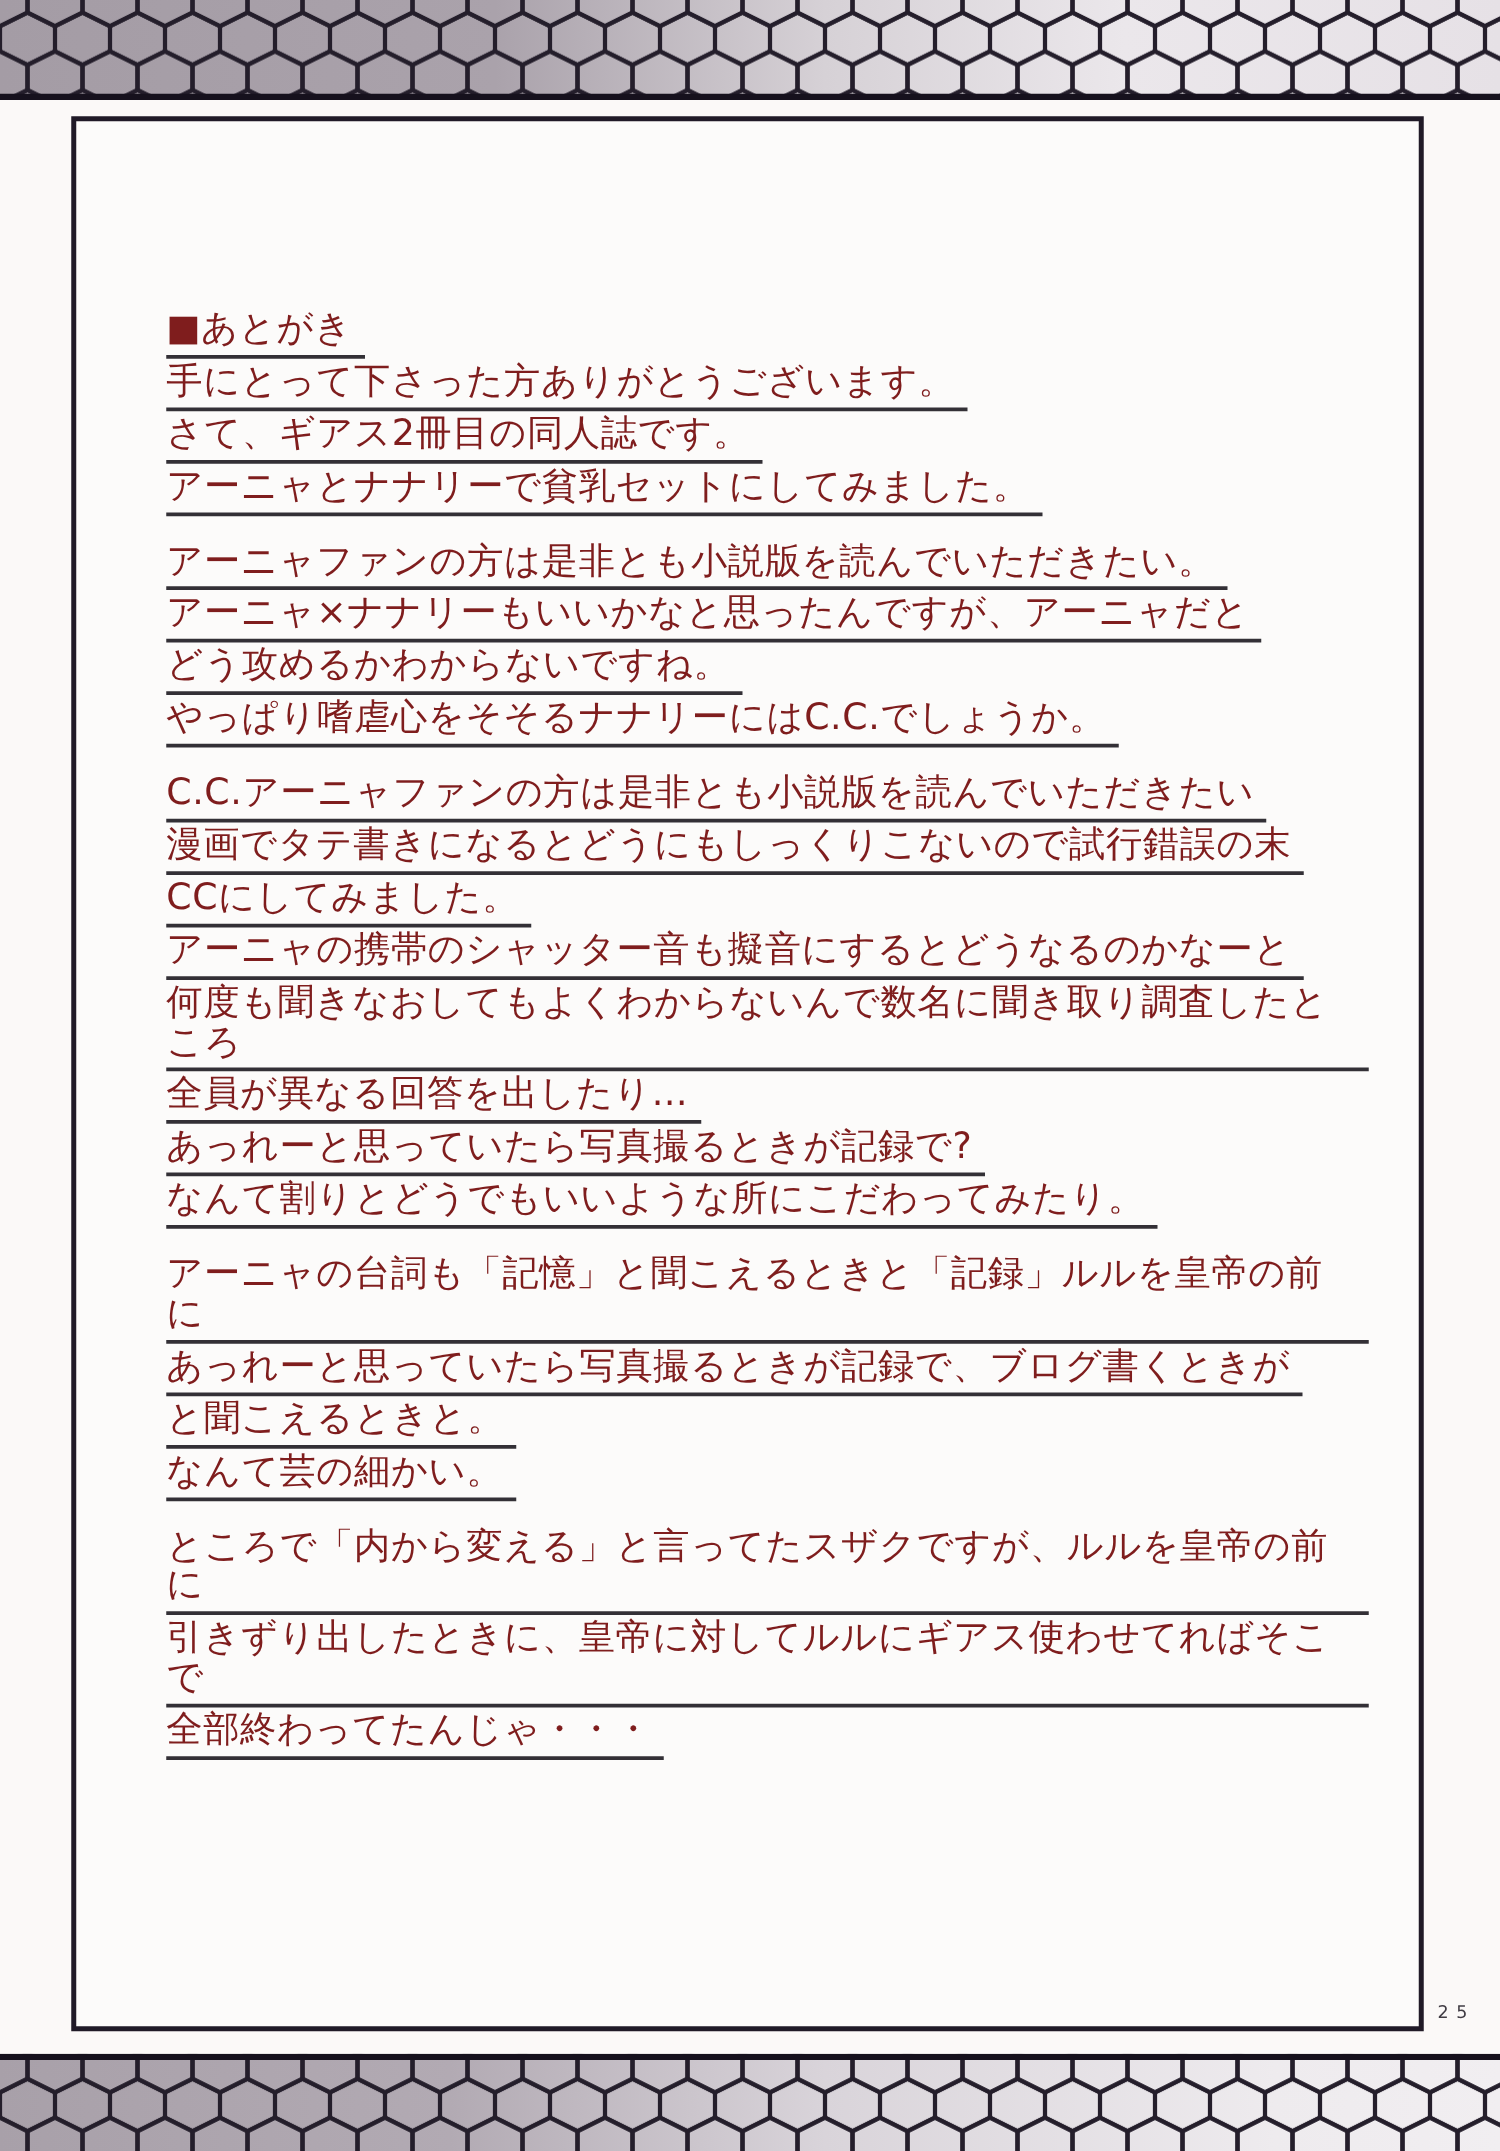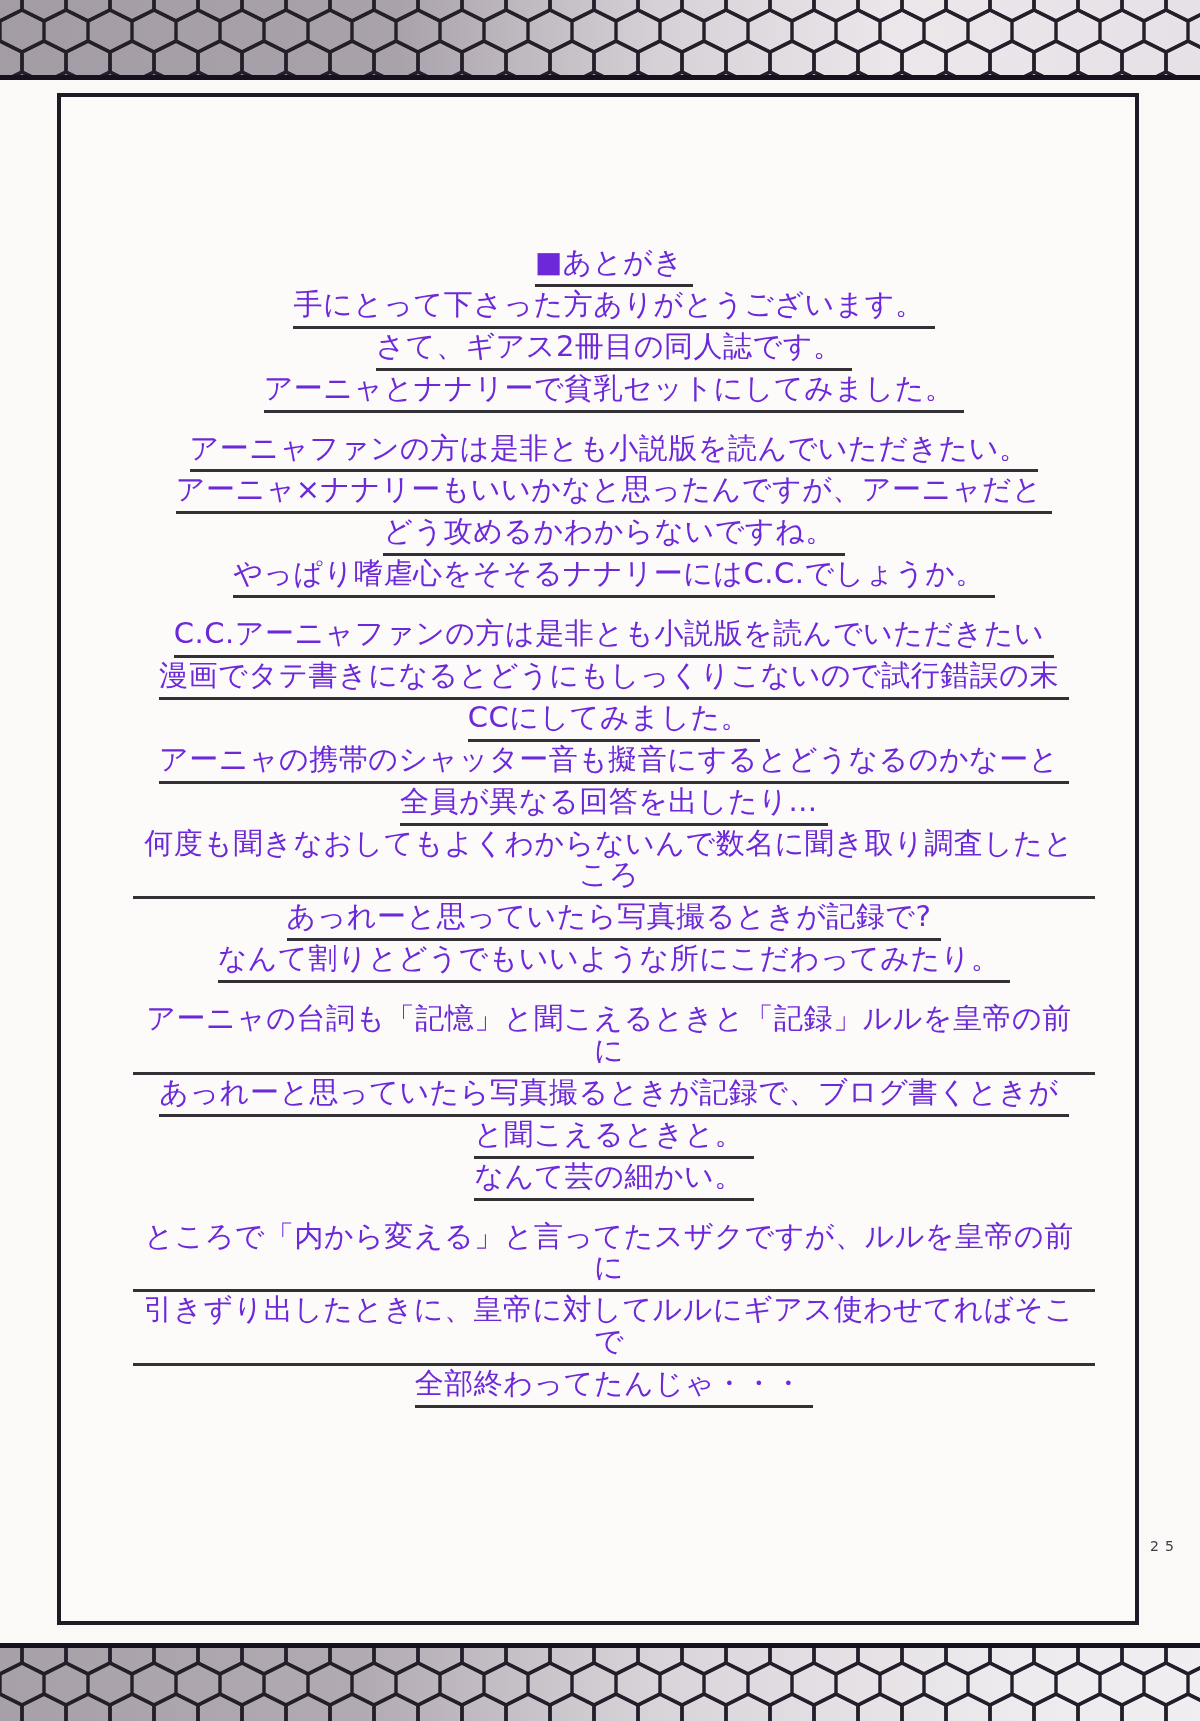--- a/index.html
+++ b/index.html
@@ -20,36 +20,35 @@
   .page-box {
     position: absolute;
     left: 57px; top: 93px;
     width: 1082px; height: 1532px;
     border: 4px solid #201a27;
     box-sizing: border-box;
     background: #fcfbfa;
   }
   .text-block {
     padding: 150px 40px 0 72px;
-    color: #6d28d9;
+    color: #7f1d1d;
     font-size: 29px;
     letter-spacing: 0.5px;
     line-height: 1.1;
-    text-align: center;
   }
   .para { margin: 0 0 20px 0; }
   .line { margin: 0 0 2px 0; }
   .u {
     display: inline-block;
     border-bottom: 3px solid #333036;
     padding: 0 10px 5px 0;
   }
   .page-number {
     position: absolute;
-    left: 1150px; top: 1538px;
+    left: 1150px; top: 1602px;
     font-size: 14px;
     letter-spacing: 6px;
     color: #403c44;
   }
 </style>
 </head>
 <body>
 
 <div class="scan">
 
@@ -99,22 +98,22 @@
         <div class="line"><span class="u">アーニャ×ナナリーもいいかなと思ったんですが、アーニャだと</span></div>
         <div class="line"><span class="u">どう攻めるかわからないですね。</span></div>
         <div class="line"><span class="u">やっぱり嗜虐心をそそるナナリーにはC.C.でしょうか。</span></div>
       </div>
 
       <div class="para">
         <div class="line"><span class="u">C.C.アーニャファンの方は是非とも小説版を読んでいただきたい</span></div>
         <div class="line"><span class="u">漫画でタテ書きになるとどうにもしっくりこないので試行錯誤の末</span></div>
         <div class="line"><span class="u">CCにしてみました。</span></div>
         <div class="line"><span class="u">アーニャの携帯のシャッター音も擬音にするとどうなるのかなーと</span></div>
+        <div class="line"><span class="u">何度も聞きなおしてもよくわからないんで数名に聞き取り調査したところ</span></div>
         <div class="line"><span class="u">全員が異なる回答を出したり…</span></div>
-        <div class="line"><span class="u">何度も聞きなおしてもよくわからないんで数名に聞き取り調査したところ</span></div>
         <div class="line"><span class="u">あっれーと思っていたら写真撮るときが記録で?</span></div>
         <div class="line"><span class="u">なんて割りとどうでもいいような所にこだわってみたり。</span></div>
       </div>
 
       <div class="para">
         <div class="line"><span class="u">アーニャの台詞も「記憶」と聞こえるときと「記録」ルルを皇帝の前に</span></div>
         <div class="line"><span class="u">あっれーと思っていたら写真撮るときが記録で、ブログ書くときが</span></div>
         <div class="line"><span class="u">と聞こえるときと。</span></div>
         <div class="line"><span class="u">なんて芸の細かい。</span></div>
       </div>

